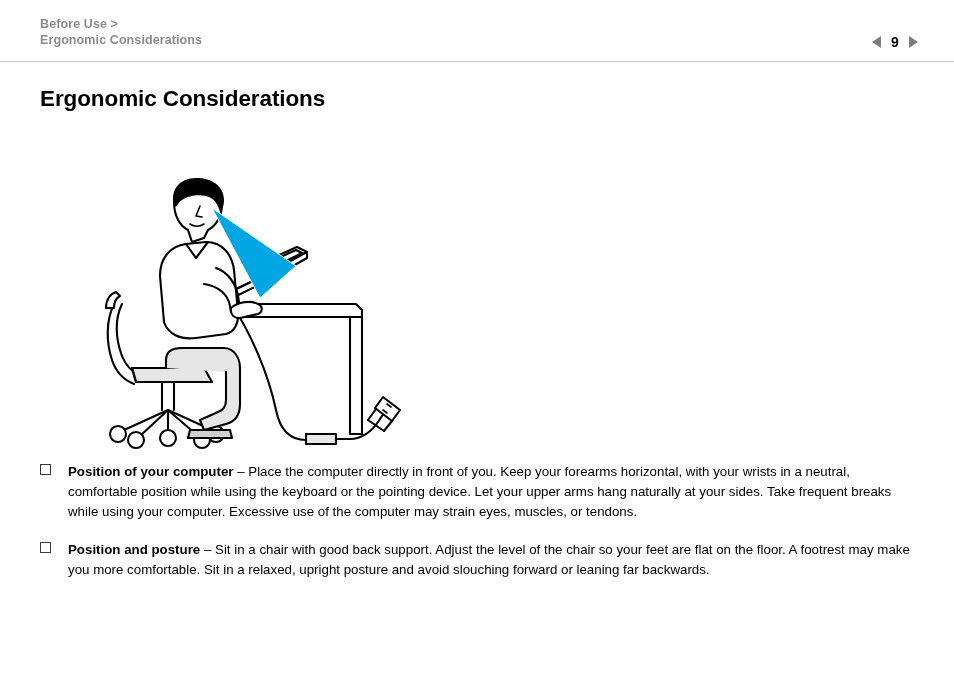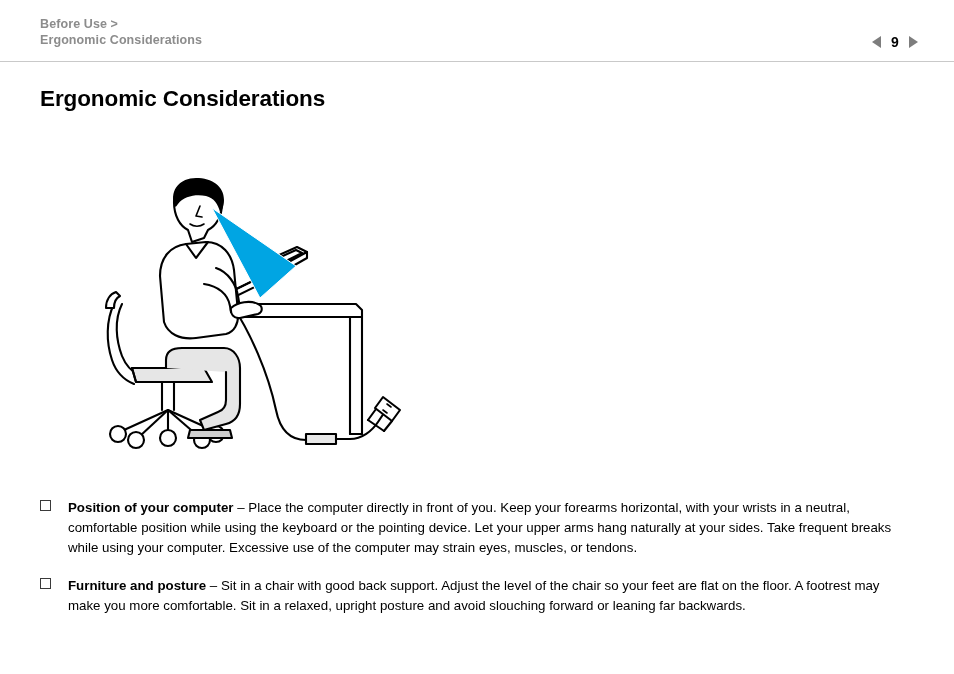--- a/index.html
+++ b/index.html
@@ -107,21 +107,20 @@
     top: 172px;
     width: 330px;
     height: 285px;
   }
   
   .bullets {
     position: absolute;
     left: 40px;
     top: 462px;
     width: 875px;
-    margin-top: 36px;
   }
   .bullet {
     position: relative;
     padding-left: 28px;
     font-size: 13.3px;
     line-height: 20px;
     margin-bottom: 18px;
   }
   .bullet .marker {
     position: absolute;
@@ -231,17 +230,17 @@
     </svg>
   </div>
 
   <div class="bullets">
     <div class="bullet">
       <span class="marker"></span>
       <b>Position of your computer</b><span> – </span><span>Place the computer directly in front of you. Keep your forearms horizontal, with your wrists in a neutral, comfortable position while using the keyboard or the pointing device. Let your upper arms hang naturally at your sides. Take frequent breaks while using your computer. Excessive use of the computer may strain eyes, muscles, or tendons.</span>
     </div>
     <div class="bullet">
       <span class="marker"></span>
-      <b>Furniture and posture</b><span> – </span><span>Sit in a chair with good back support. Adjust the level of the chair so your feet are flat on the floor. A footrest may make you more comfortable. Sit in a relaxed, upright posture and avoid slouching forward or leaning far backwards.</span>
+      <b>Position and posture</b><span> – </span><span>Sit in a chair with good back support. Adjust the level of the chair so your feet are flat on the floor. A footrest may make you more comfortable. Sit in a relaxed, upright posture and avoid slouching forward or leaning far backwards.</span>
     </div>
   </div>
 
 </div>
 
 </body></html>

